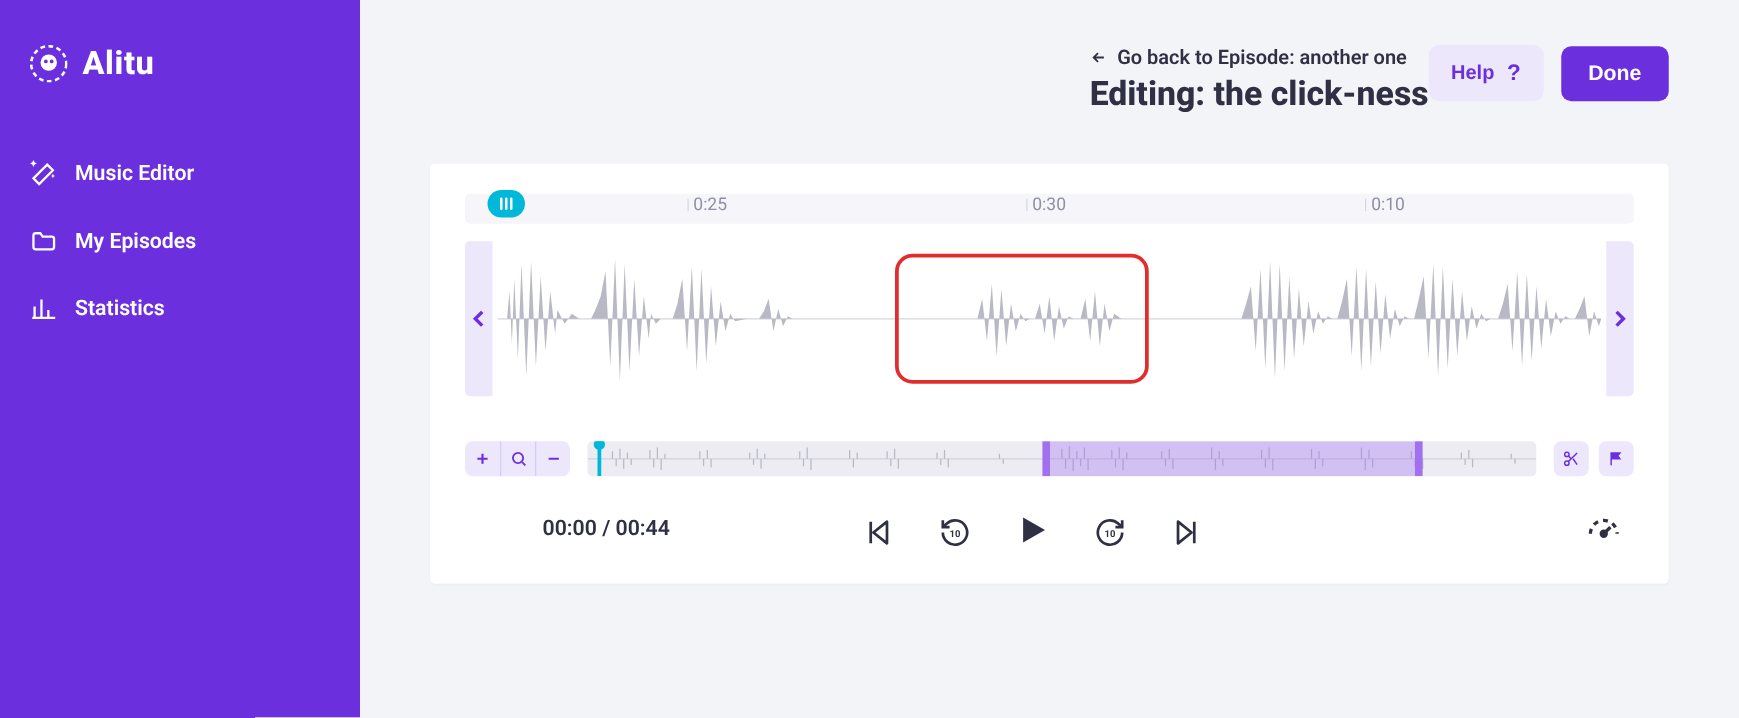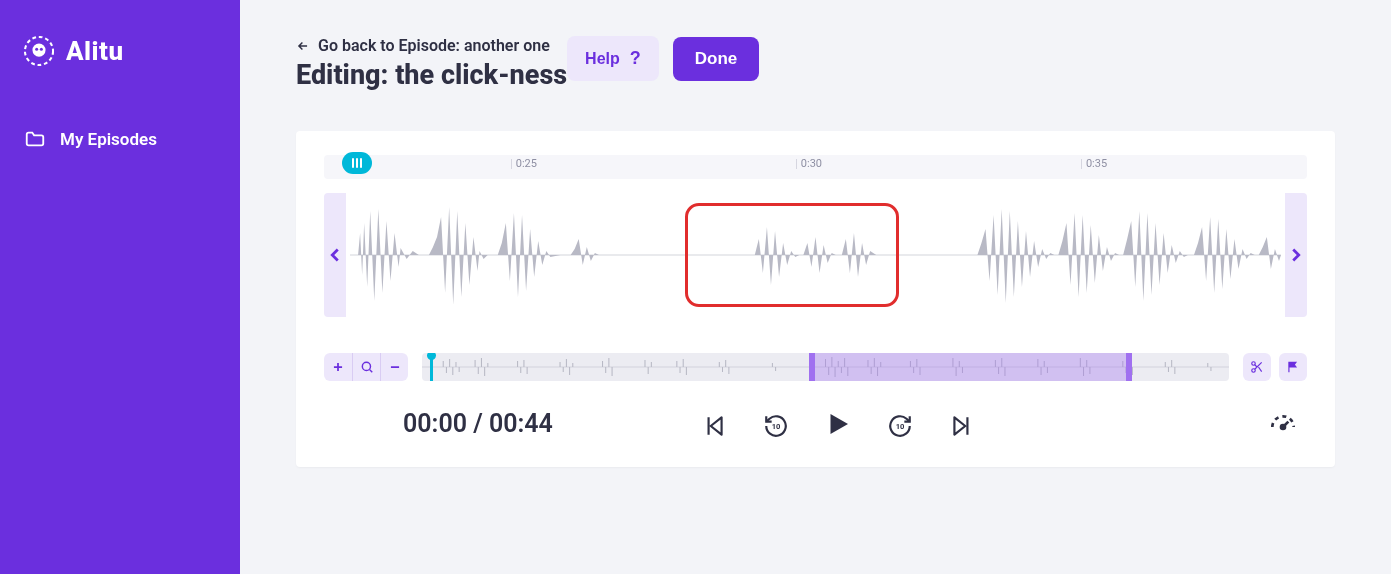--- a/index.html
+++ b/index.html
@@ -22,21 +22,21 @@
     background: var(--page-bg);
     color: var(--text-dark);
     width: 1391px;
     height: 574px;
     overflow: hidden;
     display: flex;
   }
 
   
   .sidebar {
-    width: 240px;
+    width: 288px;
     background: var(--purple);
     color: #fff;
     padding: 36px 12px 24px 24px;
     flex-shrink: 0;
   }
   .brand {
     display: flex;
     align-items: center;
     gap: 12px;
     margin-bottom: 48px;
@@ -74,21 +74,21 @@
   .main {
     flex: 1;
     padding: 36px 56px 40px 56px;
     display: flex;
     flex-direction: column;
   }
 
   .top-row {
     display: flex;
     align-items: flex-start;
-    justify-content: flex-start;
+    justify-content: flex-end;
   }
 
   .back-link {
     display:flex; align-items:center; gap:8px;
     font-size: 16px; font-weight:600; color: var(--text-dark);
     cursor:pointer;
   }
   .back-link svg { width:14px; height:14px; }
   .page-title {
     font-size: 27px;
@@ -141,21 +141,21 @@
     position:absolute; top:-3px; left:18px;
     width:30px; height:22px;
     background: var(--cyan);
     border-radius: 11px;
     display:flex; align-items:center; justify-content:center;
     gap:2px;
   }
   .ruler-playhead span{ width:2px; height:10px; background:#fff; border-radius:1px;}
   .ruler .tick {
     position:absolute; top:4px;
-    font-size:11px; color: var(--text-muted);
+    font-size:14px; color: var(--text-muted);
     border-left:1px solid #D6D6E0;
     padding-left:4px; height:10px; line-height:10px;
   }
 
   
   .wave-area {
     position:relative;
     height: 124px;
     display:flex;
     align-items:stretch;
@@ -245,22 +245,22 @@
   .tool-btn svg{ width:14px; height:14px; }
 
   
   .transport {
     display:flex;
     align-items:center;
     margin-top: 26px;
     padding: 0 8px;
   }
   .time-display {
-    font-size:25px; font-weight:600;
-    margin-left: 71px;
+    font-size:17px; font-weight:600;
+    margin-left: 54px;
   }
   .transport-center {
     display:flex;
     align-items:center;
     gap: 30px;
     margin: 0 auto;
   }
   .t-btn {
     width:32px; height:32px;
     display:flex; align-items:flex-end; justify-content:center;
@@ -288,23 +288,36 @@
       <circle cx="16" cy="15" r="7" fill="#fff"></circle>
       <circle cx="13.5" cy="14" r="1.6" fill="var(--purple)"></circle>
       <circle cx="18.5" cy="14" r="1.6" fill="var(--purple)"></circle>
     </svg>
     <span class="brand-name">Alitu</span>
   </div>
 
   <nav class="nav">
     <div class="nav-item">
       <svg class="nav-icon" viewBox="0 0 24 24" fill="none" stroke="#fff" stroke-width="2">
+          <path d="M15 4l5 5L8 21l-5-5z"></path>
+          <path d="M3 6l1-2 2-1-2-1-1-2-1 2-2 1 2 1zM20 16l.7-1.5L22 14l-1.3-.5L20 12l-.7 1.5L18 14l1.3.5z" fill="#fff" stroke="none"></path>
+        </svg>
+      <span>Music Editor</span>
+    </div>
+    <div class="nav-item">
+      <svg class="nav-icon" viewBox="0 0 24 24" fill="none" stroke="#fff" stroke-width="2">
           <path d="M3 7a2 2 0 0 1 2-2h4l2 3h8a2 2 0 0 1 2 2v7a2 2 0 0 1-2 2H5a2 2 0 0 1-2-2z"></path>
         </svg>
       <span>My Episodes</span>
+    </div>
+    <div class="nav-item">
+      <svg class="nav-icon" viewBox="0 0 24 24" fill="none" stroke="#fff" stroke-width="2">
+          <path d="M4 20V10M10 20V4M16 20v-7M22 20H2"></path>
+        </svg>
+      <span>Statistics</span>
     </div>
   </nav>
 </aside>
 
 <main class="main">
 
   <div class="top-row">
     <div>
       <div class="back-link">
         <svg viewBox="0 0 24 24" stroke="currentColor" stroke-width="2.5" fill="none">
@@ -328,21 +341,21 @@
   <section class="editor">
 
     <div class="ruler">
       <div class="ruler-playhead">
         <span></span>
           <span></span>
           <span></span>
       </div>
       <span class="tick" style="left:19%">0:25</span>
       <span class="tick" style="left:48%">0:30</span>
-      <span class="tick" style="left:77%">0:35</span>
+      <span class="tick" style="left:77%">0:10</span>
     </div>
 
     <div class="wave-area">
       <div class="wave-nav prev">
         <svg viewBox="0 0 24 24" stroke="currentColor" stroke-width="3" fill="none">
             <path d="M15 18l-6-6 6-6"></path>
           </svg>
       </div>
 
       <div class="wave-canvas">

